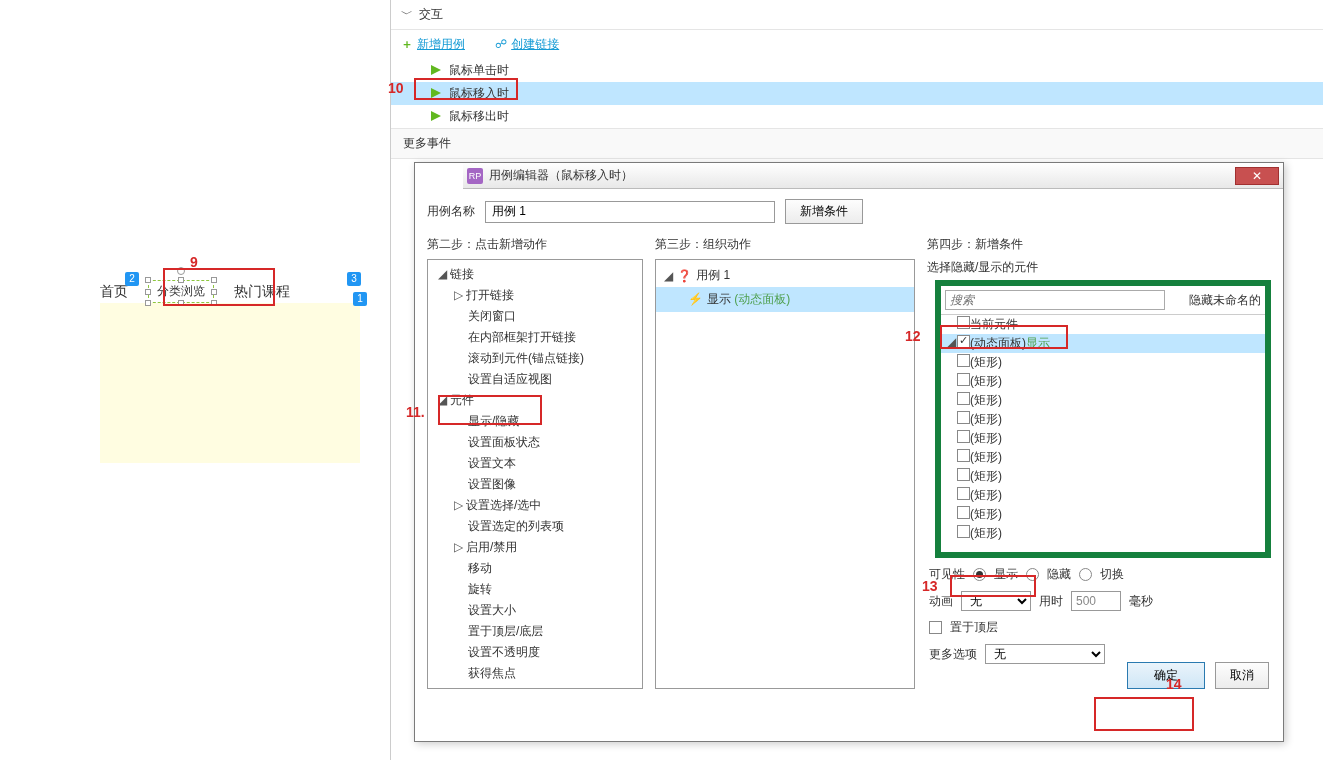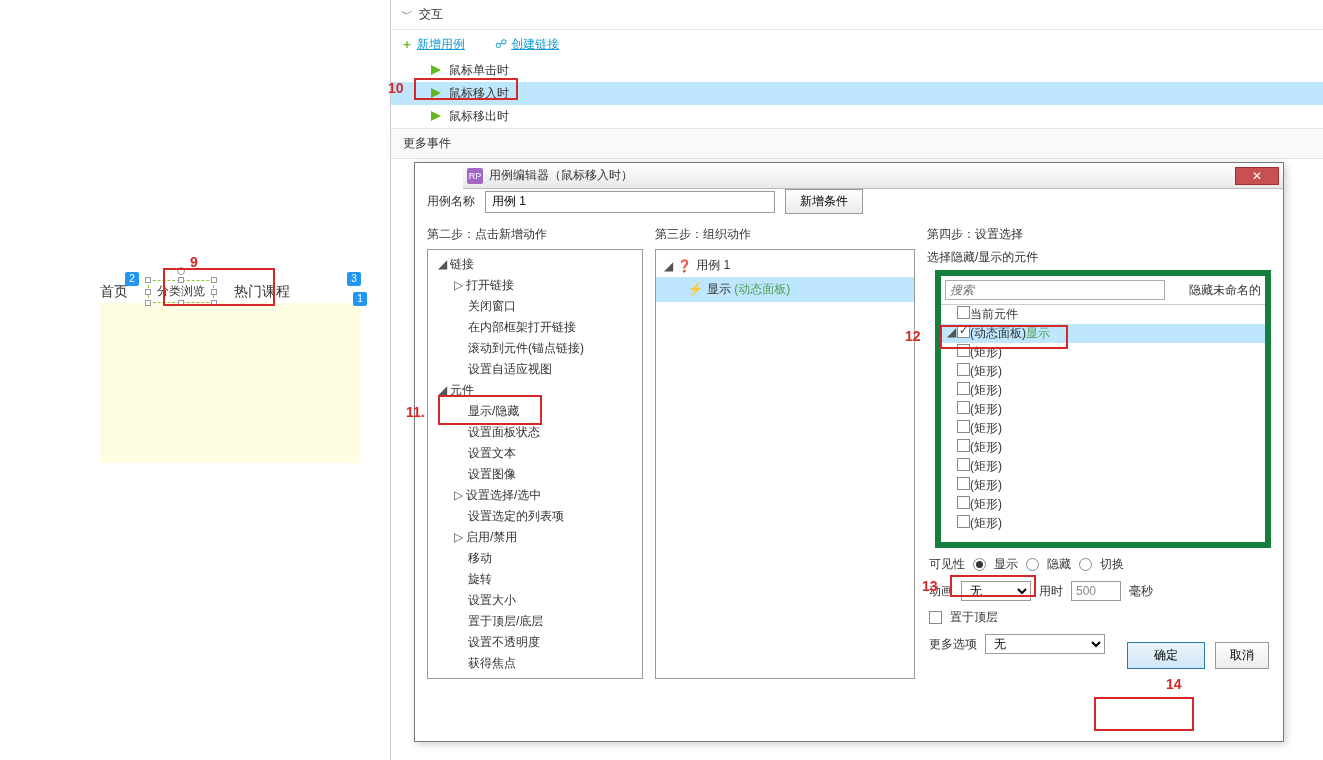--- a/index.html
+++ b/index.html
@@ -32,21 +32,21 @@
 .event-item.sel { background: #bfe6ff; }
 .ev-ic { width: 12px; height: 12px; margin-right: 6px; display: inline-block; position: relative; }
 .ev-ic::before { content: ""; position: absolute; width: 0; height: 0; border-left: 10px solid #61b820; border-top: 5px solid transparent; border-bottom: 5px solid transparent; }
 .more-events { padding: 6px 12px; border-top: 1px solid #e5e5e5; border-bottom: 1px solid #e5e5e5; background: #f9f9f9; }
 
 
 .dialog { position: absolute; left: 414px; top: 162px; width: 870px; height: 580px; border: 1px solid #7a7a7a; background: #fff; box-shadow: 2px 2px 8px rgba(0,0,0,.2); }
 .dlg-title { background: linear-gradient(#fff,#e8e8e8); height: 26px; display: flex; align-items: center; padding: 0 4px; border-bottom: 1px solid #bbb; margin-left: 48px; }
 .rp-ic { width: 16px; height: 16px; background: #a466c4; color: #fff; font-size: 9px; text-align: center; line-height: 16px; margin-right: 6px; border-radius: 2px; }
 .close-btn { margin-left: auto; width: 44px; height: 18px; background: #c85050; color: #fff; text-align: center; line-height: 16px; border: 1px solid #a03030; cursor: pointer; }
-.dlg-body { padding: 0 12px; position: relative; }
+.dlg-body { padding: 10px 12px; position: relative; }
 .form-row { display: flex; align-items: center; gap: 10px; margin-bottom: 12px; }
 .text-in { border: 1px solid #999; height: 22px; padding: 2px 6px; width: 290px; }
 .btn { border: 1px solid #999; background: linear-gradient(#fdfdfd,#ececec); padding: 3px 14px; cursor: pointer; }
 .steps { display: flex; gap: 12px; }
 .step-col { display: flex; flex-direction: column; }
 .step-col.s1 { width: 216px; } .step-col.s2 { width: 260px; } .step-col.s3 { flex: 1; }
 .step-lbl { margin-bottom: 6px; color: #333; }
 .tree-box { border: 1px solid #999; height: 430px; overflow: auto; padding: 4px 0; }
 .tree-box.s2h { height: 430px; }
 .tree-item { padding: 2px 6px 2px 20px; white-space: nowrap; cursor: pointer; }
@@ -180,21 +180,21 @@
               <span class="light-ic">❓</span>
               <span>用例 1</span>
           </div>
           <div class="action-line">
             <span class="bolt">⚡</span><span>显示</span> <span class="dp">(动态面板)</span>
           </div>
         </div>
       </div>
 
       <div class="step-col s3">
-        <div class="step-lbl">第四步：设置选择</div>
+        <div class="step-lbl">第四步：新增条件</div>
         <div class="s3-inner">
           <div style="margin-bottom:4px">选择隐藏/显示的元件</div>
           <div class="s3-list">
             <div class="s3-search-row">
               <input class="s3-search" placeholder="搜索" style="">
               <label class="hide-unnamed">
                   <span class="cb"></span>
                   <span>隐藏未命名的</span>
                 </label>
             </div>

